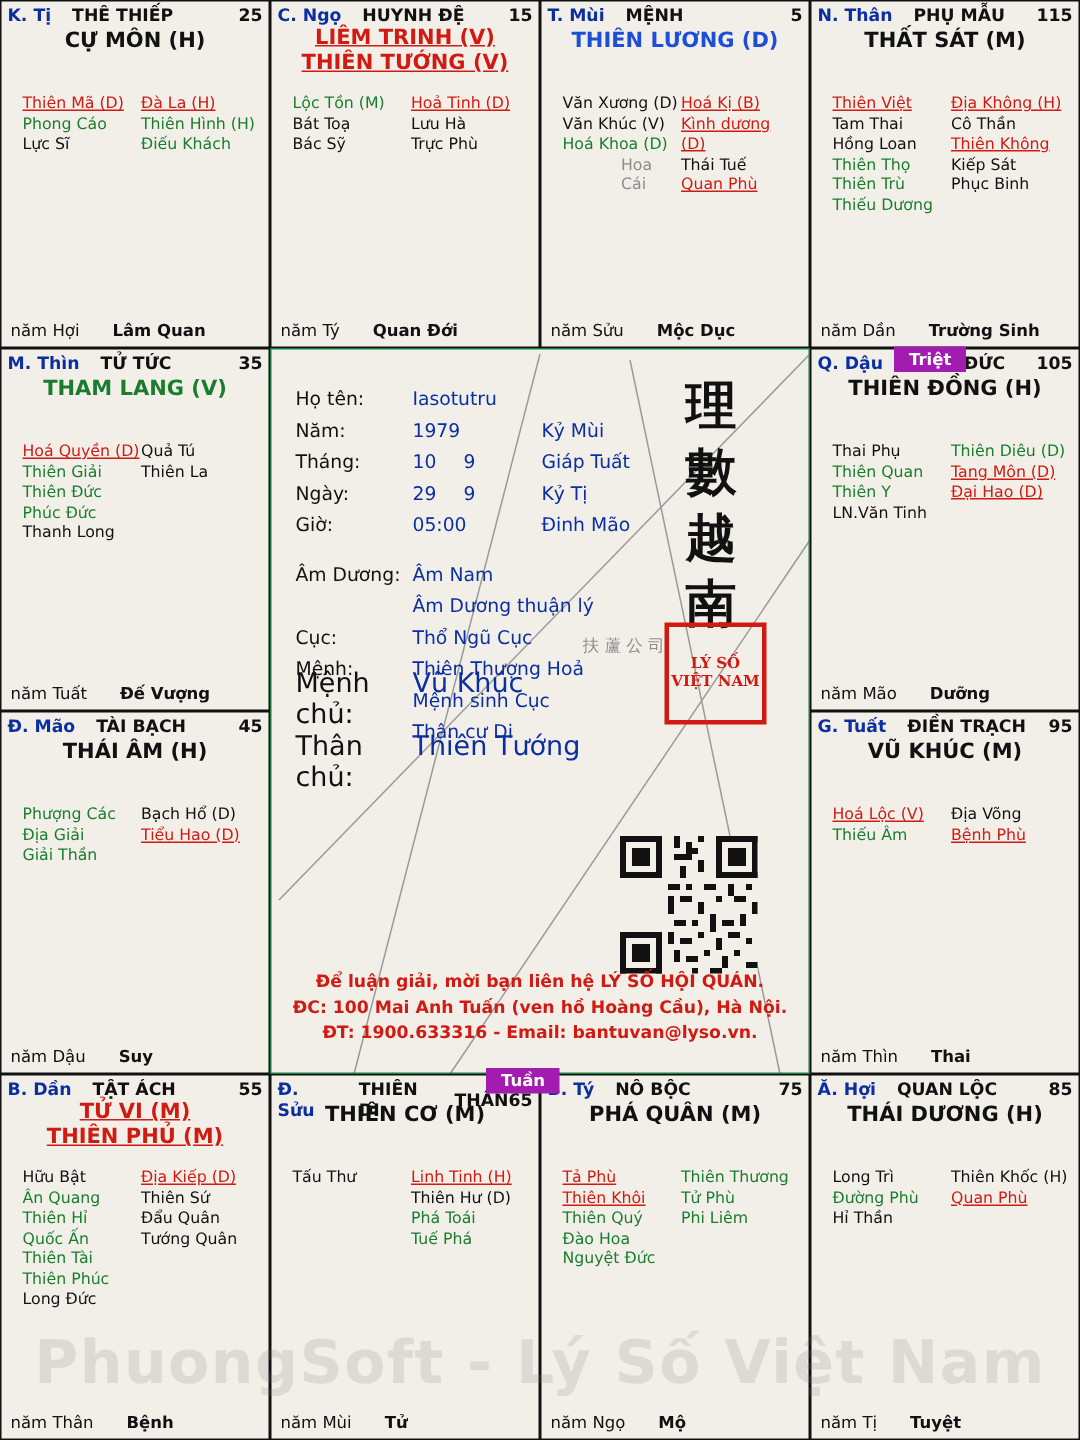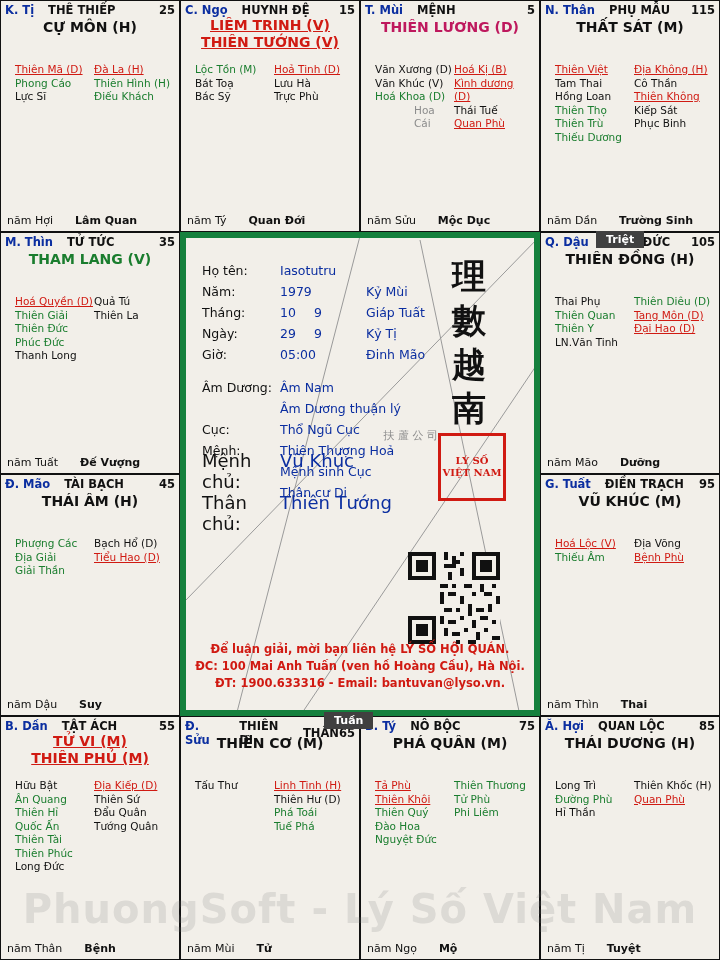--- a/index.html
+++ b/index.html
@@ -21,21 +21,21 @@
   .cell{
     border:1px solid #111;
     box-sizing:border-box;
     position:relative;
     background:transparent;
     overflow:hidden;
   }
   .center{
     grid-column:2 / span 2;
     grid-row:2 / span 2;
-    border:6px solid #15803d;
+    border:1px solid #15803d;
     box-sizing:border-box;
     position:relative;
     overflow:hidden;
   }
   
   .chdr{
     position:absolute;top:2px;left:4px;right:4px;
     display:flex;align-items:center;
     font-weight:bold;font-size:11.5px;
   }
@@ -56,21 +56,21 @@
   .footer{
     position:absolute;left:6px;right:6px;bottom:4px;
     display:flex;align-items:center;font-size:11px;
   }
   .footer .lbl{color:#111;}
   .footer .val{font-weight:bold;margin-left:22px;}
   .red{color:#d01a12;text-decoration:underline;}
   .green{color:#1a7d2e;}
   .black{color:#111;}
   .gray{color:#8c8c8c;margin-left:39px;}
-  .olive{color:#be185d;}
+  .olive{color:#1d4ed8;}
 
   
   .info{
     position:absolute;left:16px;top:22px;font-size:12.5px;
     line-height:21px;
   }
   .row{display:flex;}
   .row .k{width:78px;color:#111;}
   .row .v{color:#0b2ea0;min-width:86px;}
   .row .v2{color:#0b2ea0;width:34px;}
@@ -78,21 +78,21 @@
   .info2{
     position:absolute;left:16px;top:212px;font-size:18px;line-height:21px;
   }
   .hanzi{
     position:absolute;right:42px;top:16px;
     font-family:"DejaVu Serif","Liberation Serif",serif;
     font-size:34px;font-weight:bold;color:#111;
     line-height:44px;text-align:center;width:46px;margin-left:12px;
   }
   .seal{
-    position:absolute;right:28px;top:195px;
+    position:absolute;right:28px;top:182px;
     width:62px;height:62px;border:3px solid #d01a12;
     color:#d01a12;font-size:10px;font-weight:bold;
     display:flex;align-items:center;justify-content:center;
     text-align:center;line-height:12px;
     font-family:"DejaVu Serif","Liberation Serif",serif;
   }
   .sealtxt{
     position:absolute;right:96px;top:190px;
     color:#8c8c8c;font-size:11px;line-height:15px;text-align:center;
     font-family:"DejaVu Serif","Liberation Serif",serif;
@@ -104,21 +104,21 @@
   .contact{
     position:absolute;left:0;right:0;bottom:18px;
     text-align:center;color:#d01a12;font-weight:bold;font-size:11.5px;
     line-height:17px;
   }
   
   .lines{position:absolute;inset:0;pointer-events:none;}
   
   .badge{
     position:absolute;
-    background:#404040;color:#fff;font-weight:bold;font-size:11px;
+    background:#a21caf;color:#fff;font-weight:bold;font-size:11px;
     padding:2px 10px;z-index:20;
   }
   #triet{left:596px;top:231px;}
   #tuan{left:324px;top:712px;}
   .watermark{
     position:absolute;left:0;right:0;bottom:28px;
     text-align:center;font-size:40px;font-weight:bold;
     color:rgba(120,120,120,0.18);
     letter-spacing:1px;
     z-index:5;pointer-events:none;

